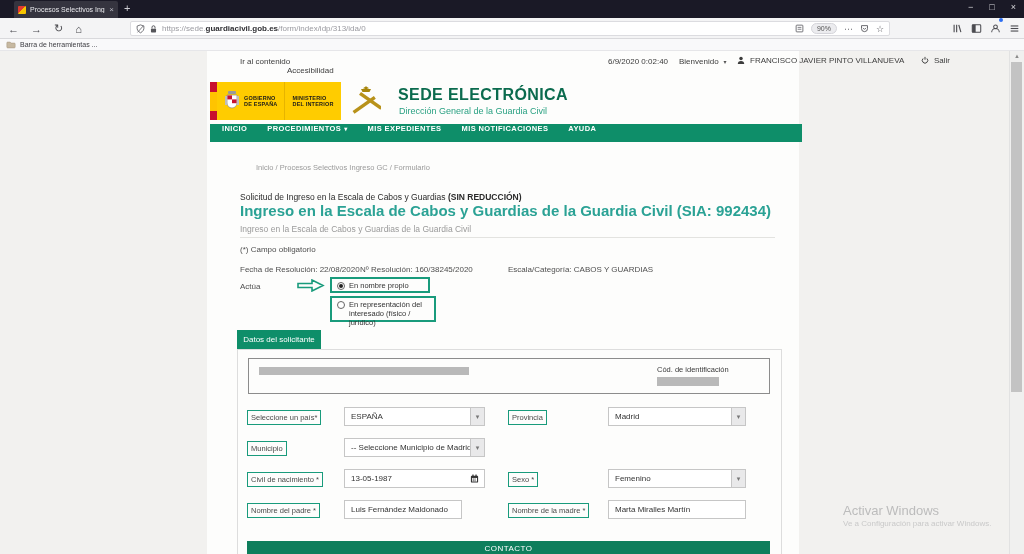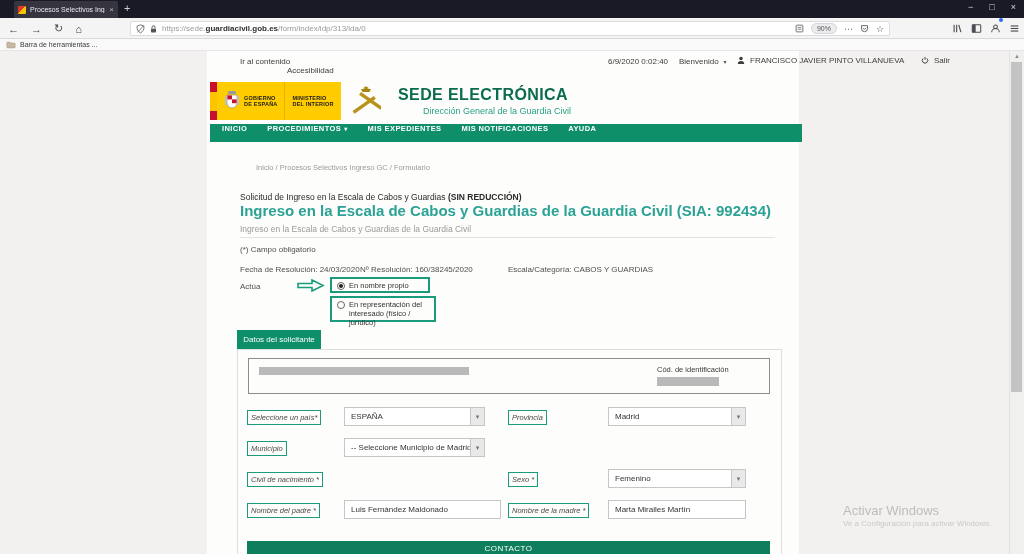--- a/index.html
+++ b/index.html
@@ -42,35 +42,35 @@
   .util-link { font-size:8px; color:#3c3c3c; }
   .util-right { display:flex; align-items:center; gap:5px; font-size:8px; color:#3c3c3c; }
 
   .logo-row { left:210px; top:82px; height:38px; display:flex; align-items:stretch; }
   .flag-strip { width:7px; display:flex; flex-direction:column; }
   .flag-strip .r { flex:1; background:#c8102e; } .flag-strip .y { flex:2; background:#ffc400; }
   .gov-box { background:#ffcc00; display:flex; align-items:center; gap:4px; padding:0 7px; }
   .gov-text { font-size:5.5px; font-weight:700; color:#1a1a1a; line-height:6.5px; letter-spacing:.2px; }
   .emblem-box { background:#fdfdfc; display:flex; align-items:center; justify-content:center; width:50px; }
   .site-title { font-size:16px; font-weight:800; color:#0b6b4e; letter-spacing:.4px; }
-  .site-sub { font-size:9px; color:#2aa183;margin-left:24px; }
+  .site-sub { font-size:9px; color:#2aa183; }
 
   .navbar { left:210px; top:124px; width:592px; height:18px; background:#0e8e69; display:flex; align-items:flex-start;
             padding-left:12px; gap:20px; }
   .nav-item { color:#fff; font-size:7.5px; font-weight:600; letter-spacing:.4px; display:flex; align-items:center; gap:3px; cursor:pointer; }
 
   .breadcrumb { font-size:7.5px; color:#9a9a9a; }
   .pretitle { font-size:8.5px; color:#2b2b2b; }
   .page-title { font-size:15px; font-weight:700; color:#2ba295; }
   .page-sub { font-size:8.5px; color:#9a9a9a; }
   .divider { height:1px; background:#e3e3e0; }
   .note { font-size:8px; color:#4f4f4f; }
   .meta { font-size:8px; color:#4f4f4f; }
   .label-box { position:absolute; border:1.5px solid #199b7c; background:#fdfdfc; padding:2px 3px;
-               font-size:7.5px; color:#4a4a4a; white-space:nowrap;font-style:italic; }
+               font-size:7.5px; color:#4a4a4a; white-space:nowrap; }
   .radio-box { position:absolute; border:2px solid #199b7c; display:flex; align-items:flex-start;
                padding:2px 5px; gap:4px; font-size:7.5px; color:#333; background:#fdfdfc; }
   .radio { width:8px; height:8px; border:1px solid #666; border-radius:50%; background:#fff; flex:0 0 auto;
            display:flex; align-items:center; justify-content:center; margin-top:1px; }
   .radio .dot { width:4px; height:4px; border-radius:50%; background:#222; }
 
   .form-tab { left:237px; top:330px; width:84px; height:19px; background:#0e8e69; color:#fff; font-size:8px;
               display:flex; align-items:center; justify-content:center; }
   .panel { left:237px; top:349px; width:545px; height:206px; background:#fdfdfc; border:1px solid #ddd; }
   .idbox { left:248px; top:358px; width:522px; height:36px; border:1px solid #8c8c8c; background:#fdfdfc; }
@@ -253,21 +253,21 @@
   </div>
 
   <div class="abs breadcrumb" style="left:256px;top:163px">Inicio / Procesos Selectivos Ingreso GC / Formulario</div>
   <div class="abs pretitle" style="left:240px;top:192px"><span>Solicitud de Ingreso en la Escala de Cabos y Guardias </span><b>(SIN REDUCCIÓN)</b></div>
   <div class="abs page-title" style="left:240px;top:202px">Ingreso en la Escala de Cabos y Guardias de la Guardia Civil (SIA: 992434)</div>
   <div class="abs page-sub" style="left:240px;top:224px">Ingreso en la Escala de Cabos y Guardias de la Guardia Civil</div>
   <div class="abs divider" style="left:240px;top:237px;width:535px"></div>
 
   <div class="abs note" style="left:240px;top:245px">(*) Campo obligatorio</div>
 
-  <div class="abs meta" style="left:240px;top:265px"><span>Fecha de Resolución:</span> <span>24/03/2020</span></div>
+  <div class="abs meta" style="left:240px;top:265px"><span>Fecha de Resolución:</span> <span>22/08/2020</span></div>
   <div class="abs meta" style="left:360px;top:265px"><span>Nº Resolución:</span> <span>160/38245/2020</span></div>
   <div class="abs meta" style="left:508px;top:265px"><span>Escala/Categoría:</span> <span>CABOS Y GUARDIAS</span></div>
 
   <div class="abs meta" style="left:240px;top:282px">Actúa</div>
   <svg class="abs" style="left:297px;top:279px" width="28" height="13" viewBox="0 0 28 13">
     <polygon points="1,4.5 15,4.5 15,1 26,6.5 15,12 15,8.5 1,8.5" fill="none" stroke="#199b7c" stroke-width="1.6"></polygon>
   </svg>
   <div class="radio-box" style="left:330px;top:277px;width:100px;height:16px;align-items:center">
     <span class="radio">
         <span class="dot"></span>
@@ -299,28 +299,41 @@
     <span class="sel-btn">▾</span>
   </div>
 
   <div class="label-box" style="left:247px;top:441px">Municipio</div>
   <div class="field" style="left:344px;top:438px;width:141px">
     <span class="val">-- Seleccione Municipio de Madrid</span>
     <span class="sel-btn">▾</span>
   </div>
 
   <div class="label-box" style="left:247px;top:472px">Civil de nacimiento *</div>
+  <div class="field" style="left:344px;top:469px;width:141px">
+    <span class="val">13-05-1987</span>
+    <svg class="cal" width="9" height="9" viewBox="0 0 10 10">
+      <rect x="1" y="2" width="8" height="7.5" rx="1" fill="#333"></rect>
+      <rect x="2.6" y="0.6" width="1.4" height="2.4" fill="#333"></rect>
+      <rect x="6" y="0.6" width="1.4" height="2.4" fill="#333"></rect>
+      <rect x="2.2" y="4.4" width="5.6" height="4" fill="#fff"></rect>
+      <rect x="3" y="5" width="1.2" height="1.2" fill="#333"></rect>
+        <rect x="5" y="5" width="1.2" height="1.2" fill="#333"></rect>
+      <rect x="3" y="7" width="1.2" height="1.2" fill="#333"></rect>
+        <rect x="5" y="7" width="1.2" height="1.2" fill="#333"></rect>
+    </svg>
+  </div>
   <div class="label-box" style="left:508px;top:472px">Sexo *</div>
   <div class="field" style="left:608px;top:469px;width:138px">
     <span class="val">Femenino</span>
     <span class="sel-btn">▾</span>
   </div>
 
   <div class="label-box" style="left:247px;top:503px">Nombre del padre *</div>
-  <input class="txt-input" style="left: 344px; top: 500px; width: 157px;" value="Luis Fernández Maldonado">
+  <input class="txt-input" style="left: 344px; top: 500px; width: 118px;" value="Luis Fernández Maldonado">
   <div class="label-box" style="left:508px;top:503px">Nombre de la madre *</div>
   <input class="txt-input" style="left: 608px; top: 500px; width: 138px;" value="Marta Miralles Martín">
 
   <div class="abs contact-bar">CONTACTO</div>
 
   <div class="abs watermark1" style="left:843px;top:503px">Activar Windows</div>
   <div class="abs watermark2" style="left:843px;top:519px">Ve a Configuración para activar Windows.</div>
 
   <div class="abs scroll-track"></div>
   <div class="abs scroll-up">▲</div>

